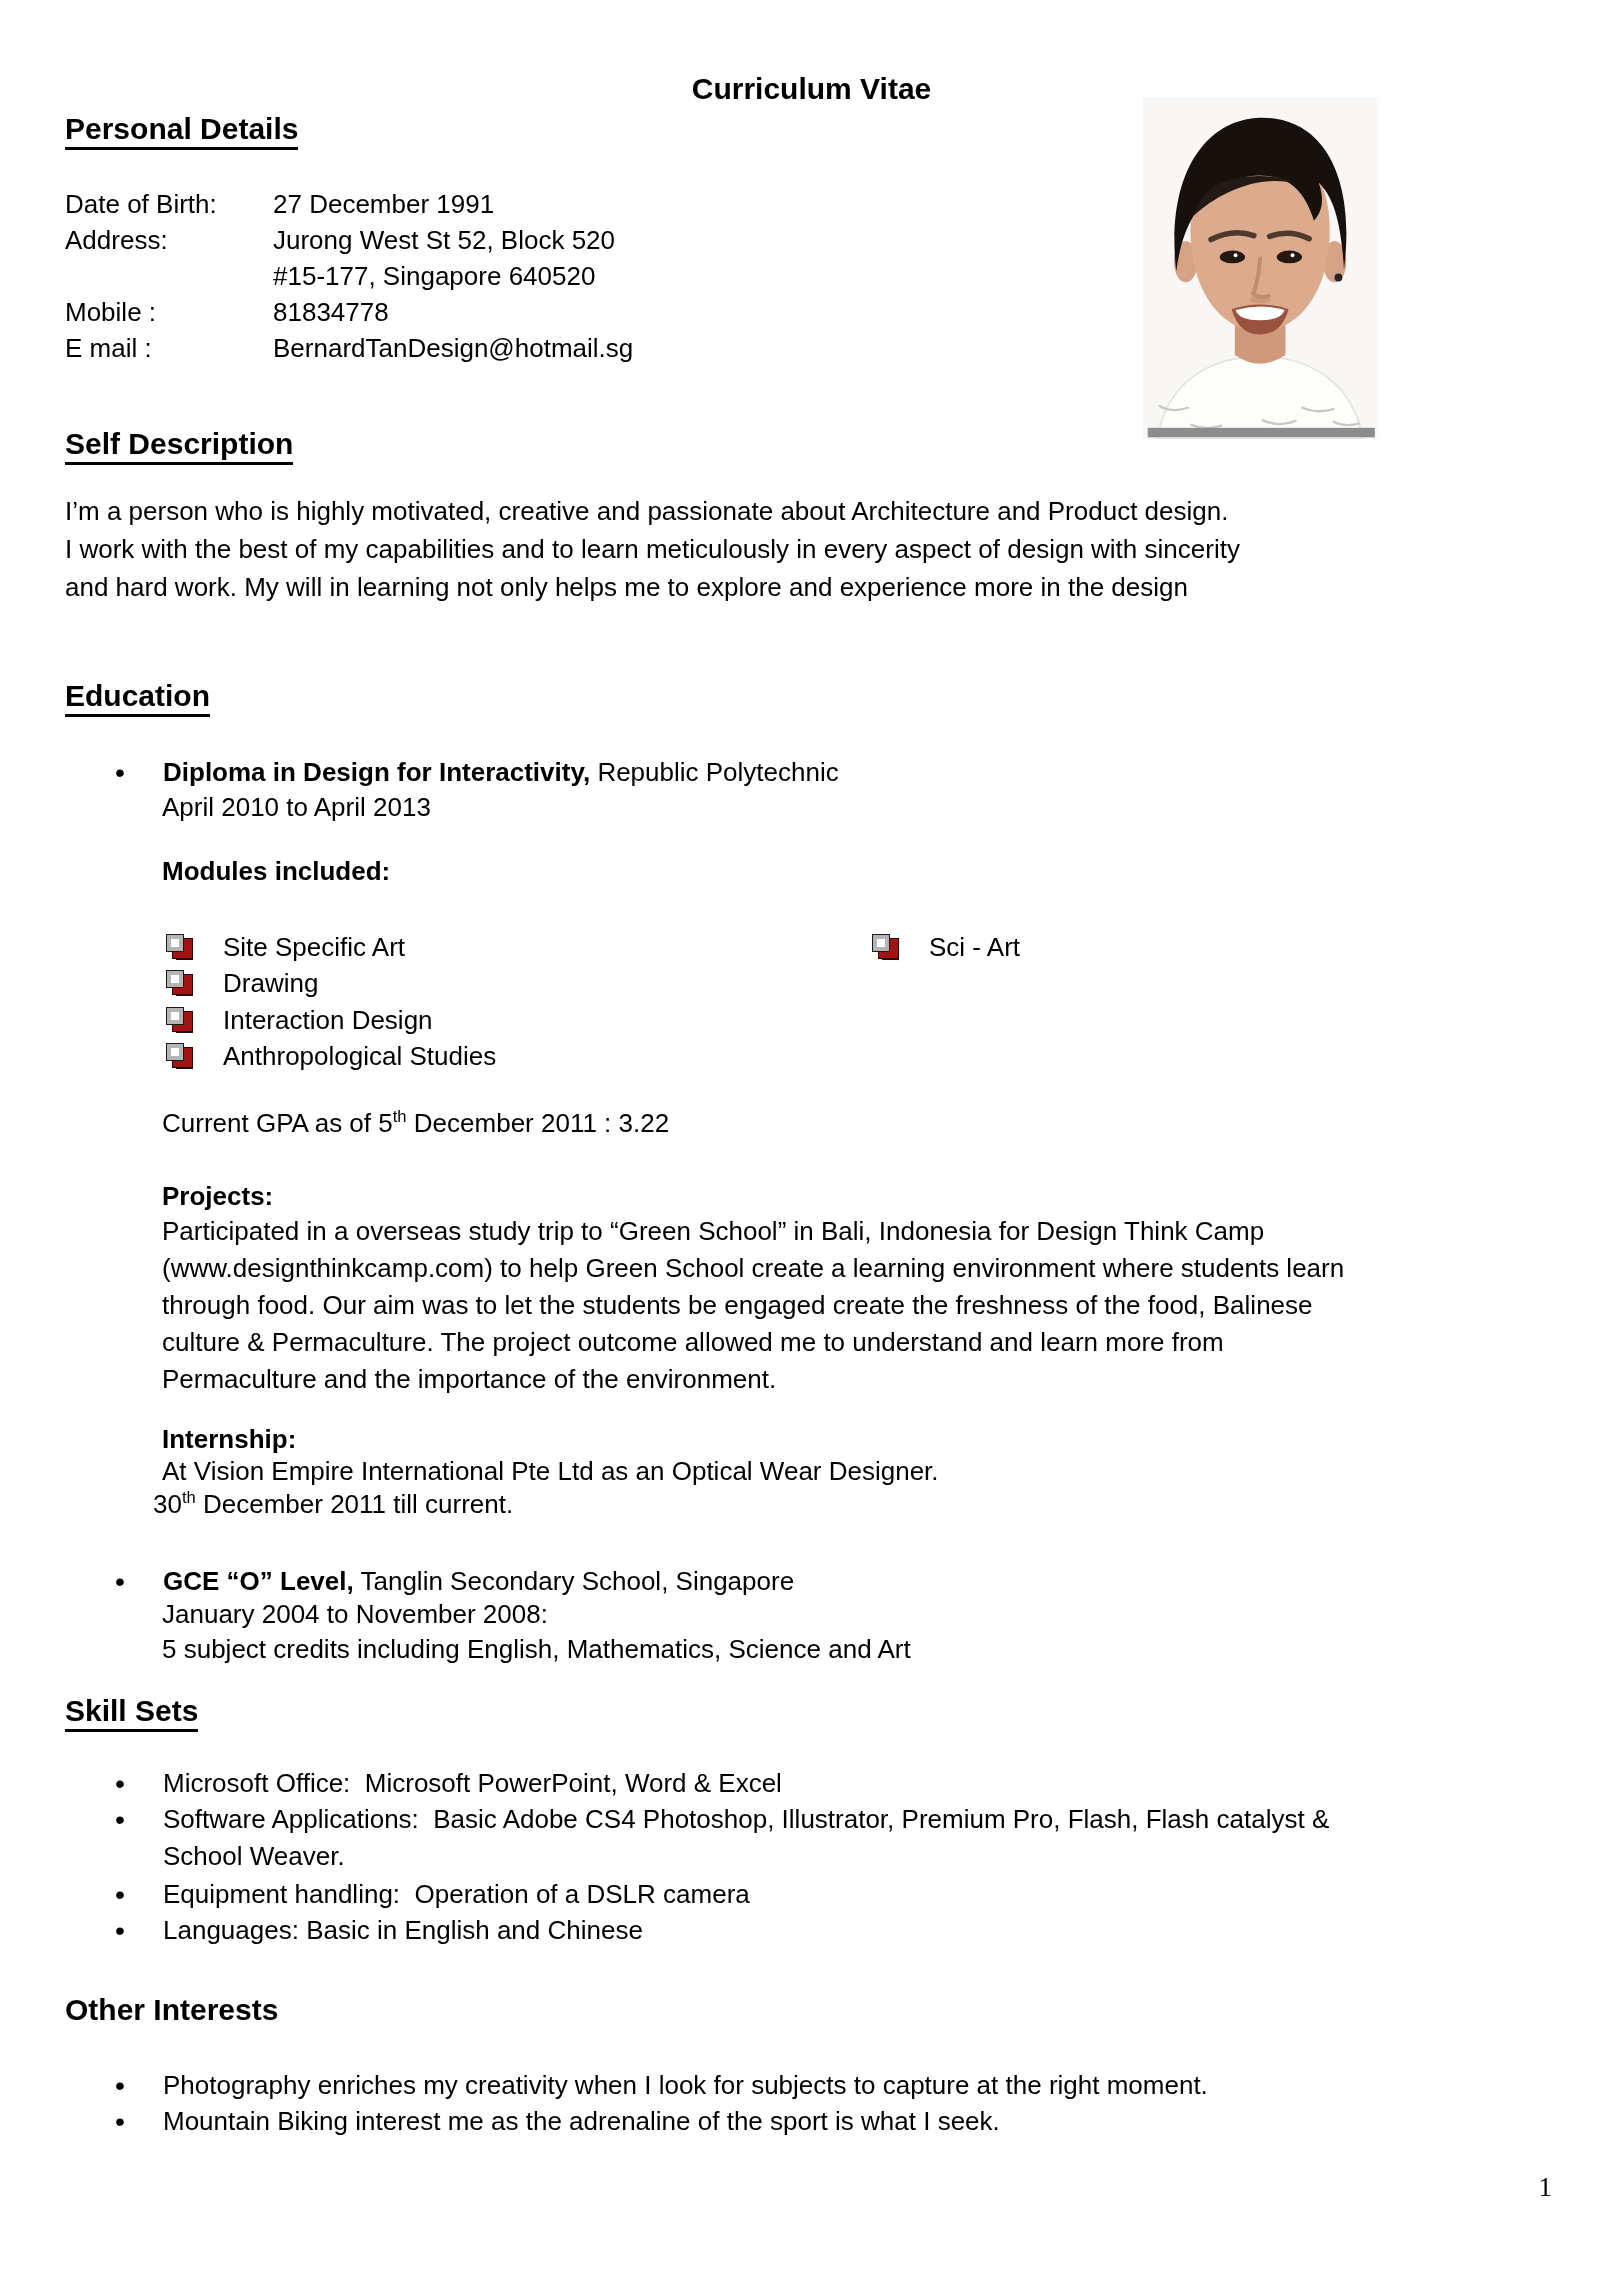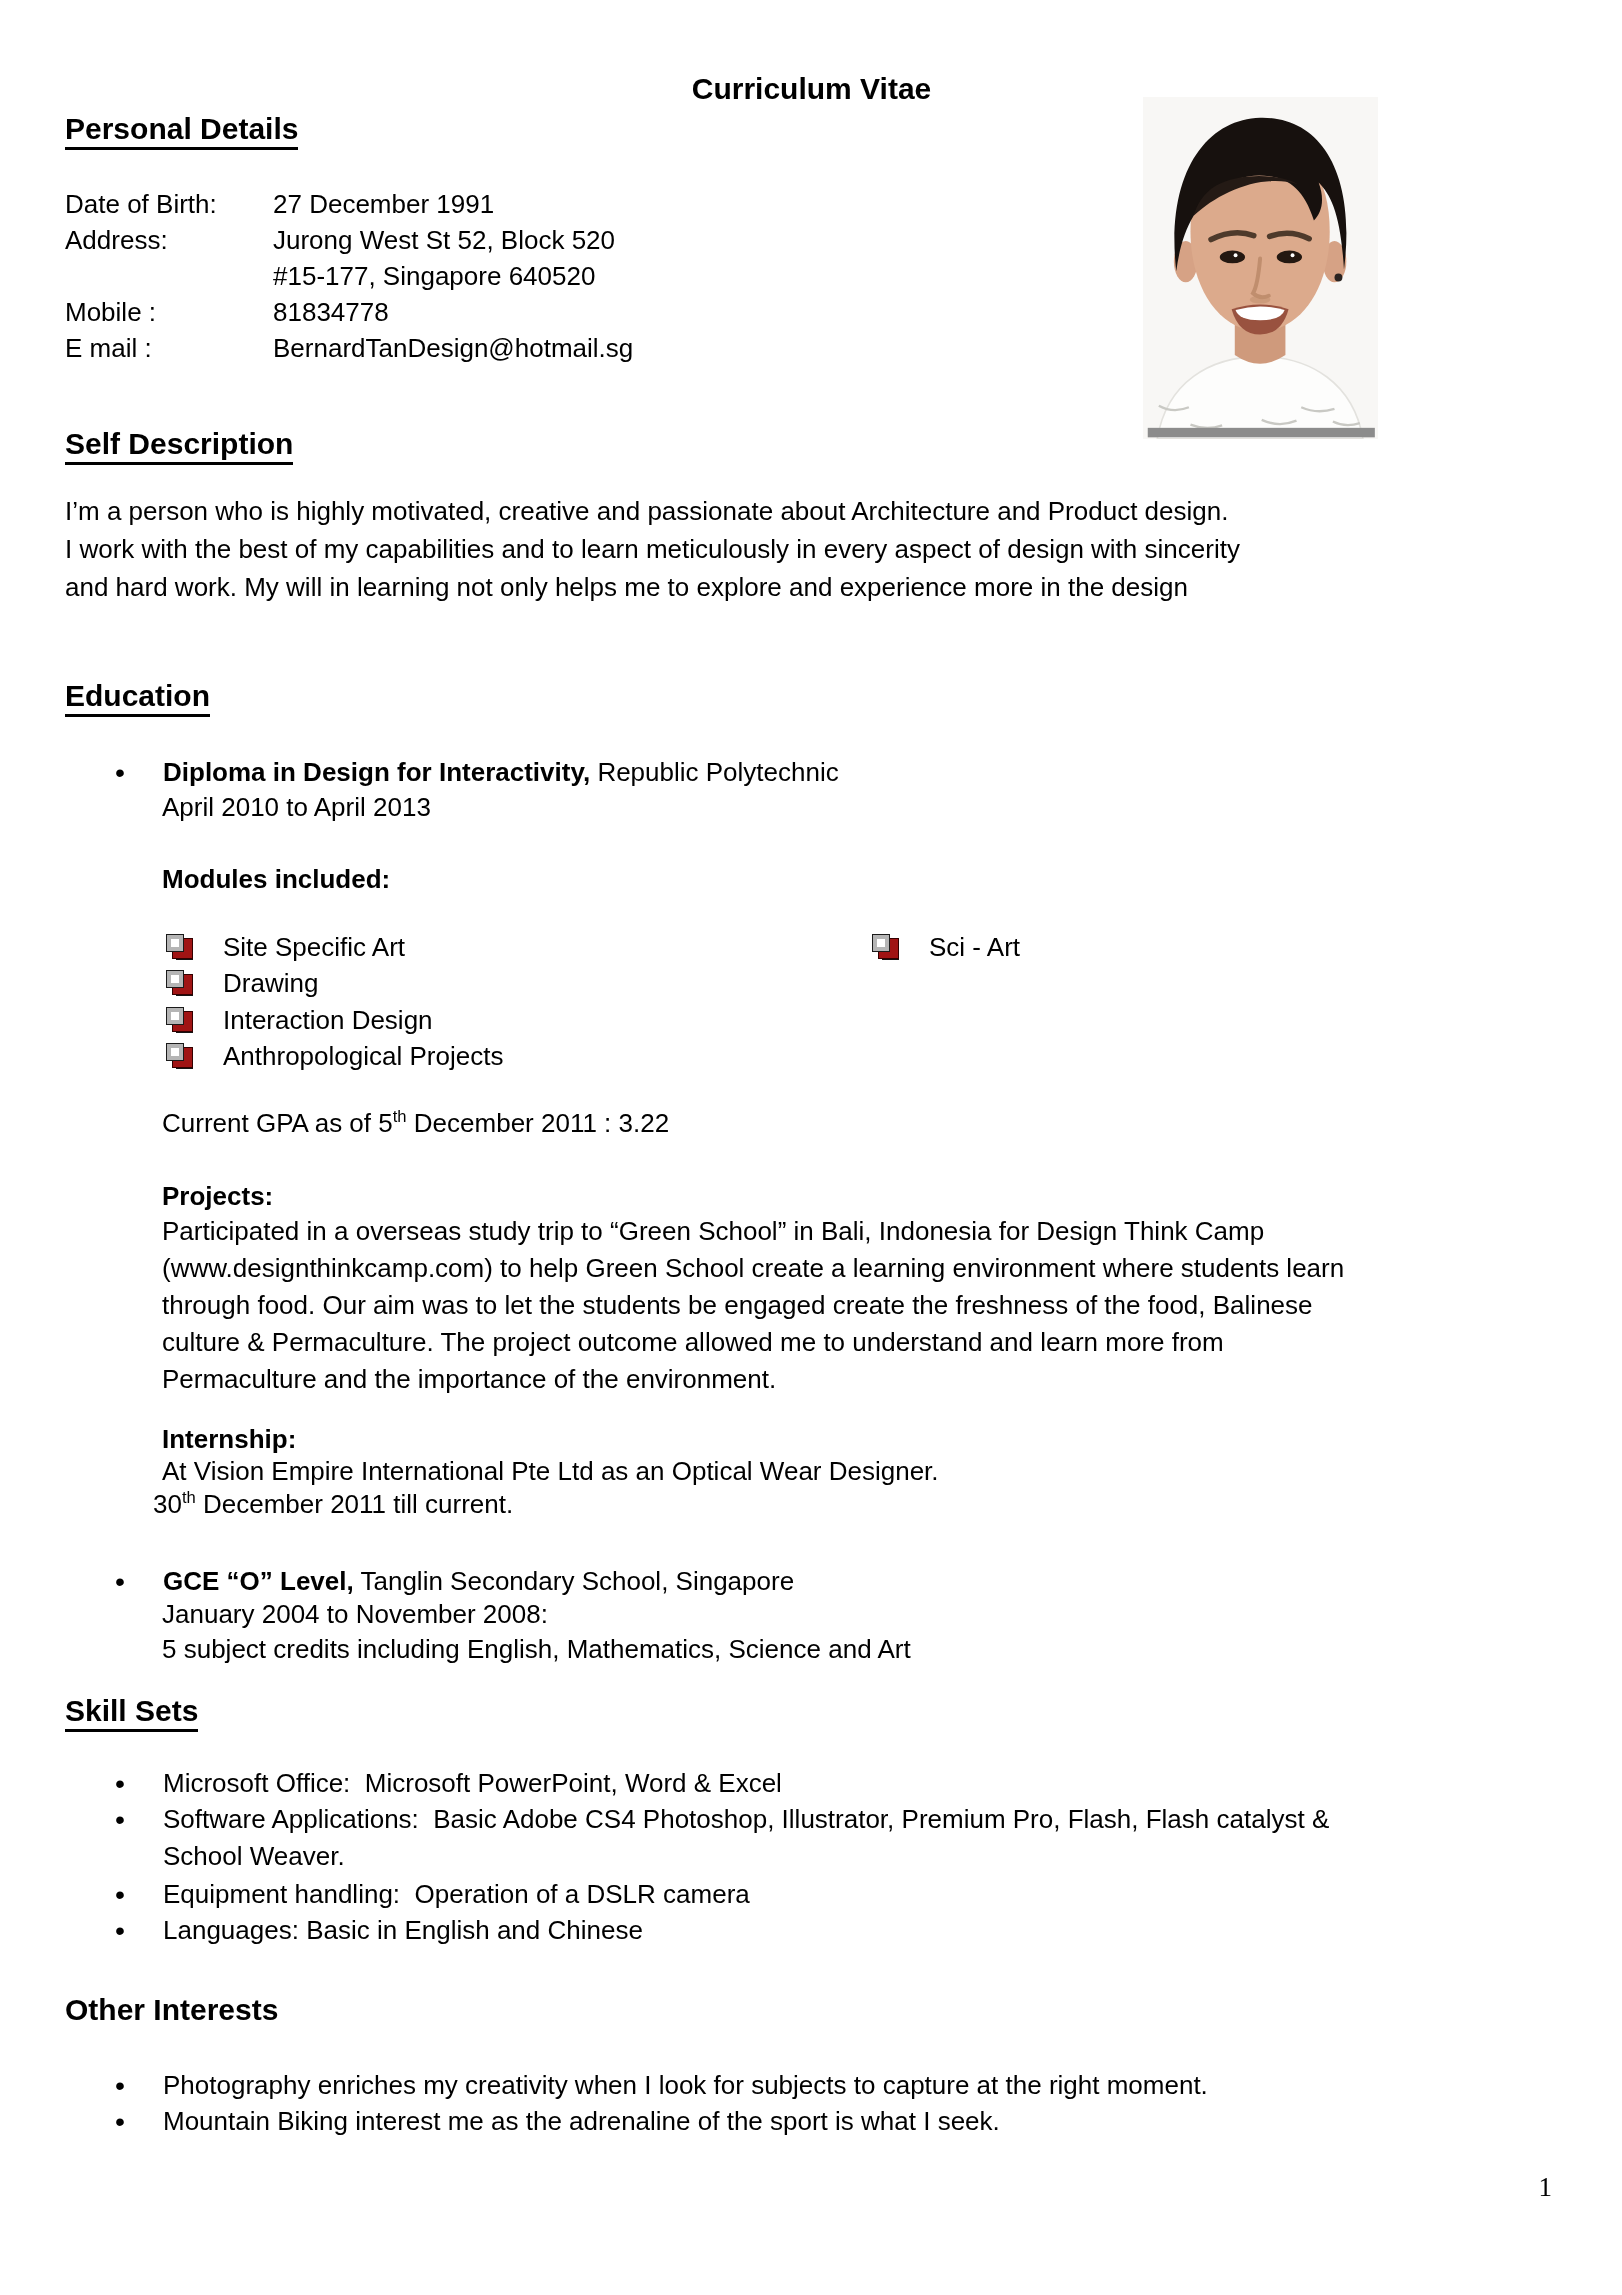--- a/index.html
+++ b/index.html
@@ -130,21 +130,21 @@
   <div class="abs section-heading" style="left:65px; top:678px;">
     <span class="u">Education</span>
   </div>
 
   <div class="abs b-row" style="left:115px; top:754px;">
     <span class="b-dot">•</span>
     <span><span class="bold pre">Diploma in Design for Interactivity,</span><span class="pre"> Republic Polytechnic</span></span>
   </div>
   <div class="abs body-line" style="left:162px; top:789px;">April 2010 to April 2013</div>
 
-  <div class="abs body-line bold" style="left:162px; top:853px;margin-top:8px;">Modules included:</div>
+  <div class="abs body-line bold" style="left:162px; top:853px;">Modules included:</div>
 
   <div class="abs m-row" style="left:166px; top:929px;">
     <span class="mod-icon">
         <span class="shadow"></span>
         <span class="red"></span>
         <span class="frame"></span>
       </span>
     <span>Site Specific Art</span>
   </div>
   <div class="abs m-row" style="left:166px; top:965px;">
@@ -162,21 +162,21 @@
         <span class="frame"></span>
       </span>
     <span>Interaction Design</span>
   </div>
   <div class="abs m-row" style="left:166px; top:1038px;">
     <span class="mod-icon">
         <span class="shadow"></span>
         <span class="red"></span>
         <span class="frame"></span>
       </span>
-    <span>Anthropological Projects</span>
+    <span>Anthropological Studies</span>
   </div>
 
   <div class="abs m-row" style="left:872px; top:929px;">
     <span class="mod-icon">
         <span class="shadow"></span>
         <span class="red"></span>
         <span class="frame"></span>
       </span>
     <span>Sci - Art</span>
   </div>

